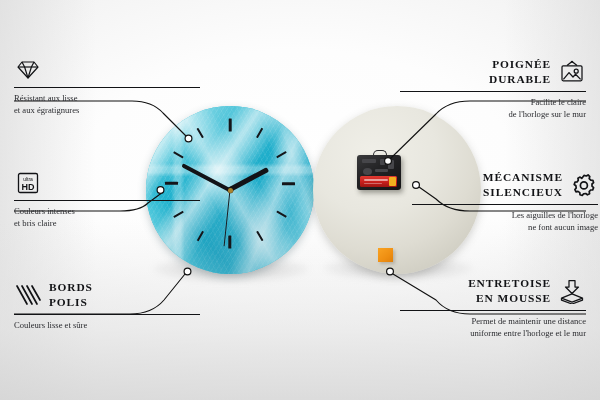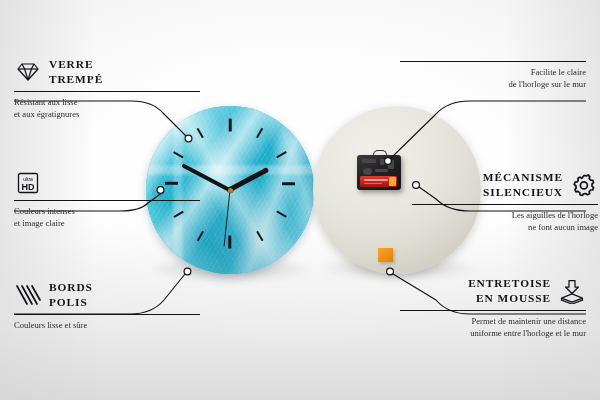--- a/index.html
+++ b/index.html
@@ -399,41 +399,39 @@
       <span class="feat-icon">
         <svg width="26" height="22" viewBox="0 0 26 22">
           <g fill="none" stroke="#121316" stroke-width="1.2" stroke-linejoin="round">
             <path d="M3 8 L7 3 L19 3 L23 8 L13 19 Z"></path>
             <path d="M3 8 L23 8"></path>
             <path d="M7 3 L9.6 8 L13 19"></path>
             <path d="M19 3 L16.4 8 L13 19"></path>
           </g>
         </svg>
       </span>
-      <span class="feat-title">VERRE
-TREMPÉ</span>
     </div>
     <div class="feat-rule"></div>
     <div class="feat-desc">Résistant aux lisse
 et aux égratignures</div>
   </div>
 
   <div class="feature left" style="left:14px; top:170px;">
     <div class="feat-head">
       <span class="feat-icon">
         <svg width="26" height="24" viewBox="0 0 26 24">
           <rect x="3.5" y="2.5" width="19" height="19" rx="1.6" fill="none" stroke="#121316" stroke-width="1.3"></rect>
           <text x="13" y="10.2" font-family="Liberation Sans, sans-serif" font-size="5" fill="#121316" text-anchor="middle">ultra</text>
           <text x="13" y="18.6" font-family="Liberation Sans, sans-serif" font-size="9" font-weight="bold" fill="#121316" text-anchor="middle">HD</text>
         </svg>
       </span>
     </div>
     <div class="feat-rule"></div>
     <div class="feat-desc">Couleurs intenses
-et image claire</div>
+et bris claire</div>
   </div>
 
   <div class="feature left" style="left:14px; top:280px;">
     <div class="feat-head">
       <span class="feat-icon">
         <svg width="28" height="22" viewBox="0 0 28 22">
           <g stroke="#121316" stroke-width="1.7" stroke-linecap="round">
             <path d="M3 2 L13 20"></path>
             <path d="M8 2 L18 20"></path>
             <path d="M13 2 L23 20"></path>
@@ -442,20 +440,35 @@
         </svg>
       </span>
       <span class="feat-title">BORDS
 POLIS</span>
     </div>
     <div class="feat-rule"></div>
     <div class="feat-desc">Couleurs lisse et sûre</div>
   </div>
 
   <div class="feature right" style="left:400px; top:57px;">
+    <div class="feat-head">
+      <span class="feat-icon">
+        <svg width="28" height="25" viewBox="0 0 28 25">
+          <g fill="none" stroke="#121316" stroke-width="1.25" stroke-linejoin="round">
+            <path d="M14 1.5 L9 5.5 M14 1.5 L19 5.5"></path>
+            <circle cx="14" cy="1.8" r="1.1" fill="#121316" stroke="none"></circle>
+            <rect x="4" y="5.8" width="20" height="15" rx="1.2"></rect>
+            <circle cx="18.2" cy="11.2" r="2"></circle>
+            <path d="M5.4 19.4 L11 12.6 L15 17 L17.6 14.2 L22.6 19.4"></path>
+          </g>
+        </svg>
+      </span>
+      <span class="feat-title">POIGNÉE
+DURABLE</span>
+    </div>
     <div class="feat-rule"></div>
     <div class="feat-desc">Facilite le claire
 de l'horloge sur le mur</div>
   </div>
 
   <div class="feature right" style="left:412px; top:170px;">
     <div class="feat-head">
       <span class="feat-icon">
         <svg width="26" height="25" viewBox="0 0 26 25">
           <g fill="none" stroke="#121316" stroke-width="1.7" stroke-linejoin="round">

